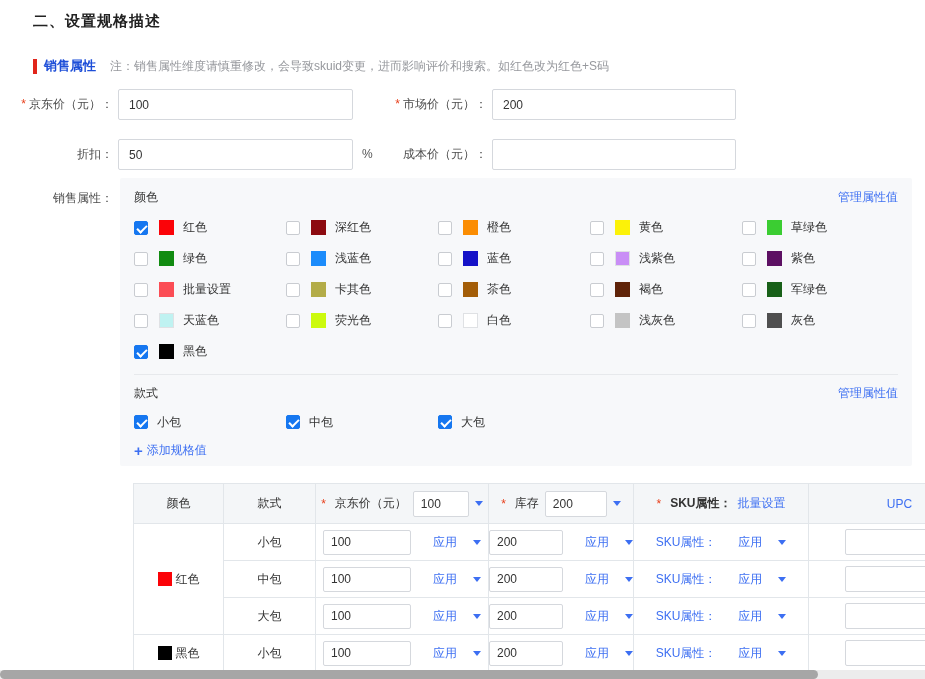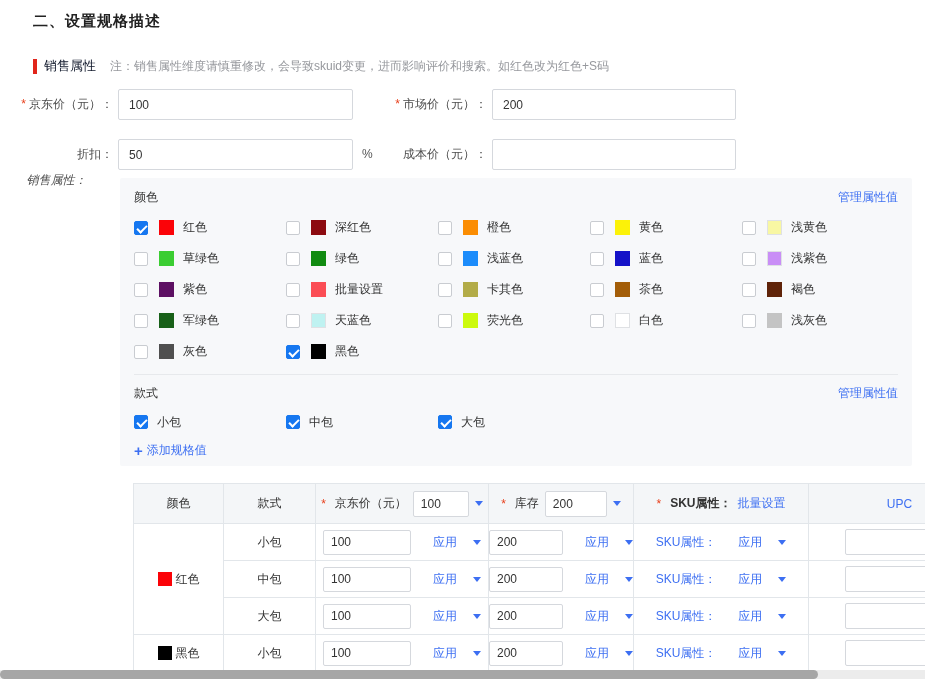--- a/index.html
+++ b/index.html
@@ -5,33 +5,33 @@
   * { margin:0; padding:0; box-sizing:border-box; }
   html,body { background:#fff; }
   body {
     position:relative; width:925px; height:679px; overflow:hidden;
     font-family:"Liberation Sans", sans-serif; font-size:12px; color:#333;
   }
   
   #page-title { position:absolute; left:33px; top:12px; font-size:15px; font-weight:bold; color:#222; letter-spacing:1px; }
   #sales-header { position:absolute; left:33px; top:57px; display:flex; align-items:center; }
   #sales-header .redbar { width:4px; height:15px; background:#e1251b; margin-right:7px; }
-  #sales-header .sh-title { font-size:13px; font-weight:normal; color:#0f172a; }
+  #sales-header .sh-title { font-size:13px; font-weight:bold; color:#1d4ed8; }
   #sales-header .sh-note { margin-left:14px; color:#96989d; font-size:12px; }
   
   .flabel { position:absolute; width:113px; text-align:right; line-height:31px; color:#4c4c4c; white-space:nowrap; }
   .flabel2 { position:absolute; left:355px; width:132px; text-align:right; line-height:31px; color:#4c4c4c; white-space:nowrap; }
   .req { color:#e8401c; margin-right:3px; }
   .finput { position:absolute; height:31px; border:1px solid #d5d8dd; border-radius:2px; padding:0 10px; font-size:12px; color:#333; background:#fff; font-family:inherit; }
   .w1 { left:118px; width:235px; }
   .w2 { left:492px; width:244px; }
   .r1 { top:89px; }
   .r2 { top:139px; }
   #pct { position:absolute; left:362px; top:139px; line-height:31px; color:#555; }
-  #sales-attr-label { position:absolute; left:0; top:172px; width:113px; text-align:center; color:#4c4c4c;font-style:italic; }
+  #sales-attr-label { position:absolute; left:0; top:190px; width:113px; text-align:right; color:#4c4c4c; }
   
   #attr-panel { position:absolute; left:120px; top:178px; width:792px; height:288px; background:#f7f8fa; border-radius:2px; padding:8px 14px; }
   .sec-head { display:flex; justify-content:space-between; align-items:center; height:22px; }
   .sec-title { color:#333; }
   .link { color:#3d6ff2; cursor:pointer; text-decoration:none; }
   #color-grid { display:grid; grid-template-columns:repeat(5,152px); grid-auto-rows:31px; align-items:center; margin-top:4px; }
   .opt { display:flex; align-items:center; }
   .cb { width:14px; height:14px; border:1px solid #c9ccd1; background:#fff; border-radius:2px; flex:none; position:relative; cursor:pointer; }
   .cb.on { background:#1677f0; border-color:#1677f0; }
   .cb.on::after { content:""; position:absolute; left:2px; top:3px; width:8px; height:4px; border-left:2px solid #fff; border-bottom:2px solid #fff; transform:rotate(-45deg); }
@@ -115,25 +115,20 @@
         <span class="swatch" style="background: rgb(251, 141, 3);"></span>
         <span class="olabel">橙色</span>
       </div>
       <div class="opt">
         <span class="cb"></span>
         <span class="swatch" style="background: rgb(252, 242, 8);"></span>
         <span class="olabel">黄色</span>
       </div>
       <div class="opt">
         <span class="cb"></span>
-        <span class="swatch lt" style="background: rgb(248, 247, 163);"></span>
-        <span class="olabel">浅黄色</span>
-      </div>
-      <div class="opt">
-        <span class="cb"></span>
         <span class="swatch" style="background: rgb(59, 205, 50);"></span>
         <span class="olabel">草绿色</span>
       </div>
       <div class="opt">
         <span class="cb"></span>
         <span class="swatch" style="background: rgb(17, 139, 17);"></span>
         <span class="olabel">绿色</span>
       </div>
       <div class="opt">
         <span class="cb"></span>

